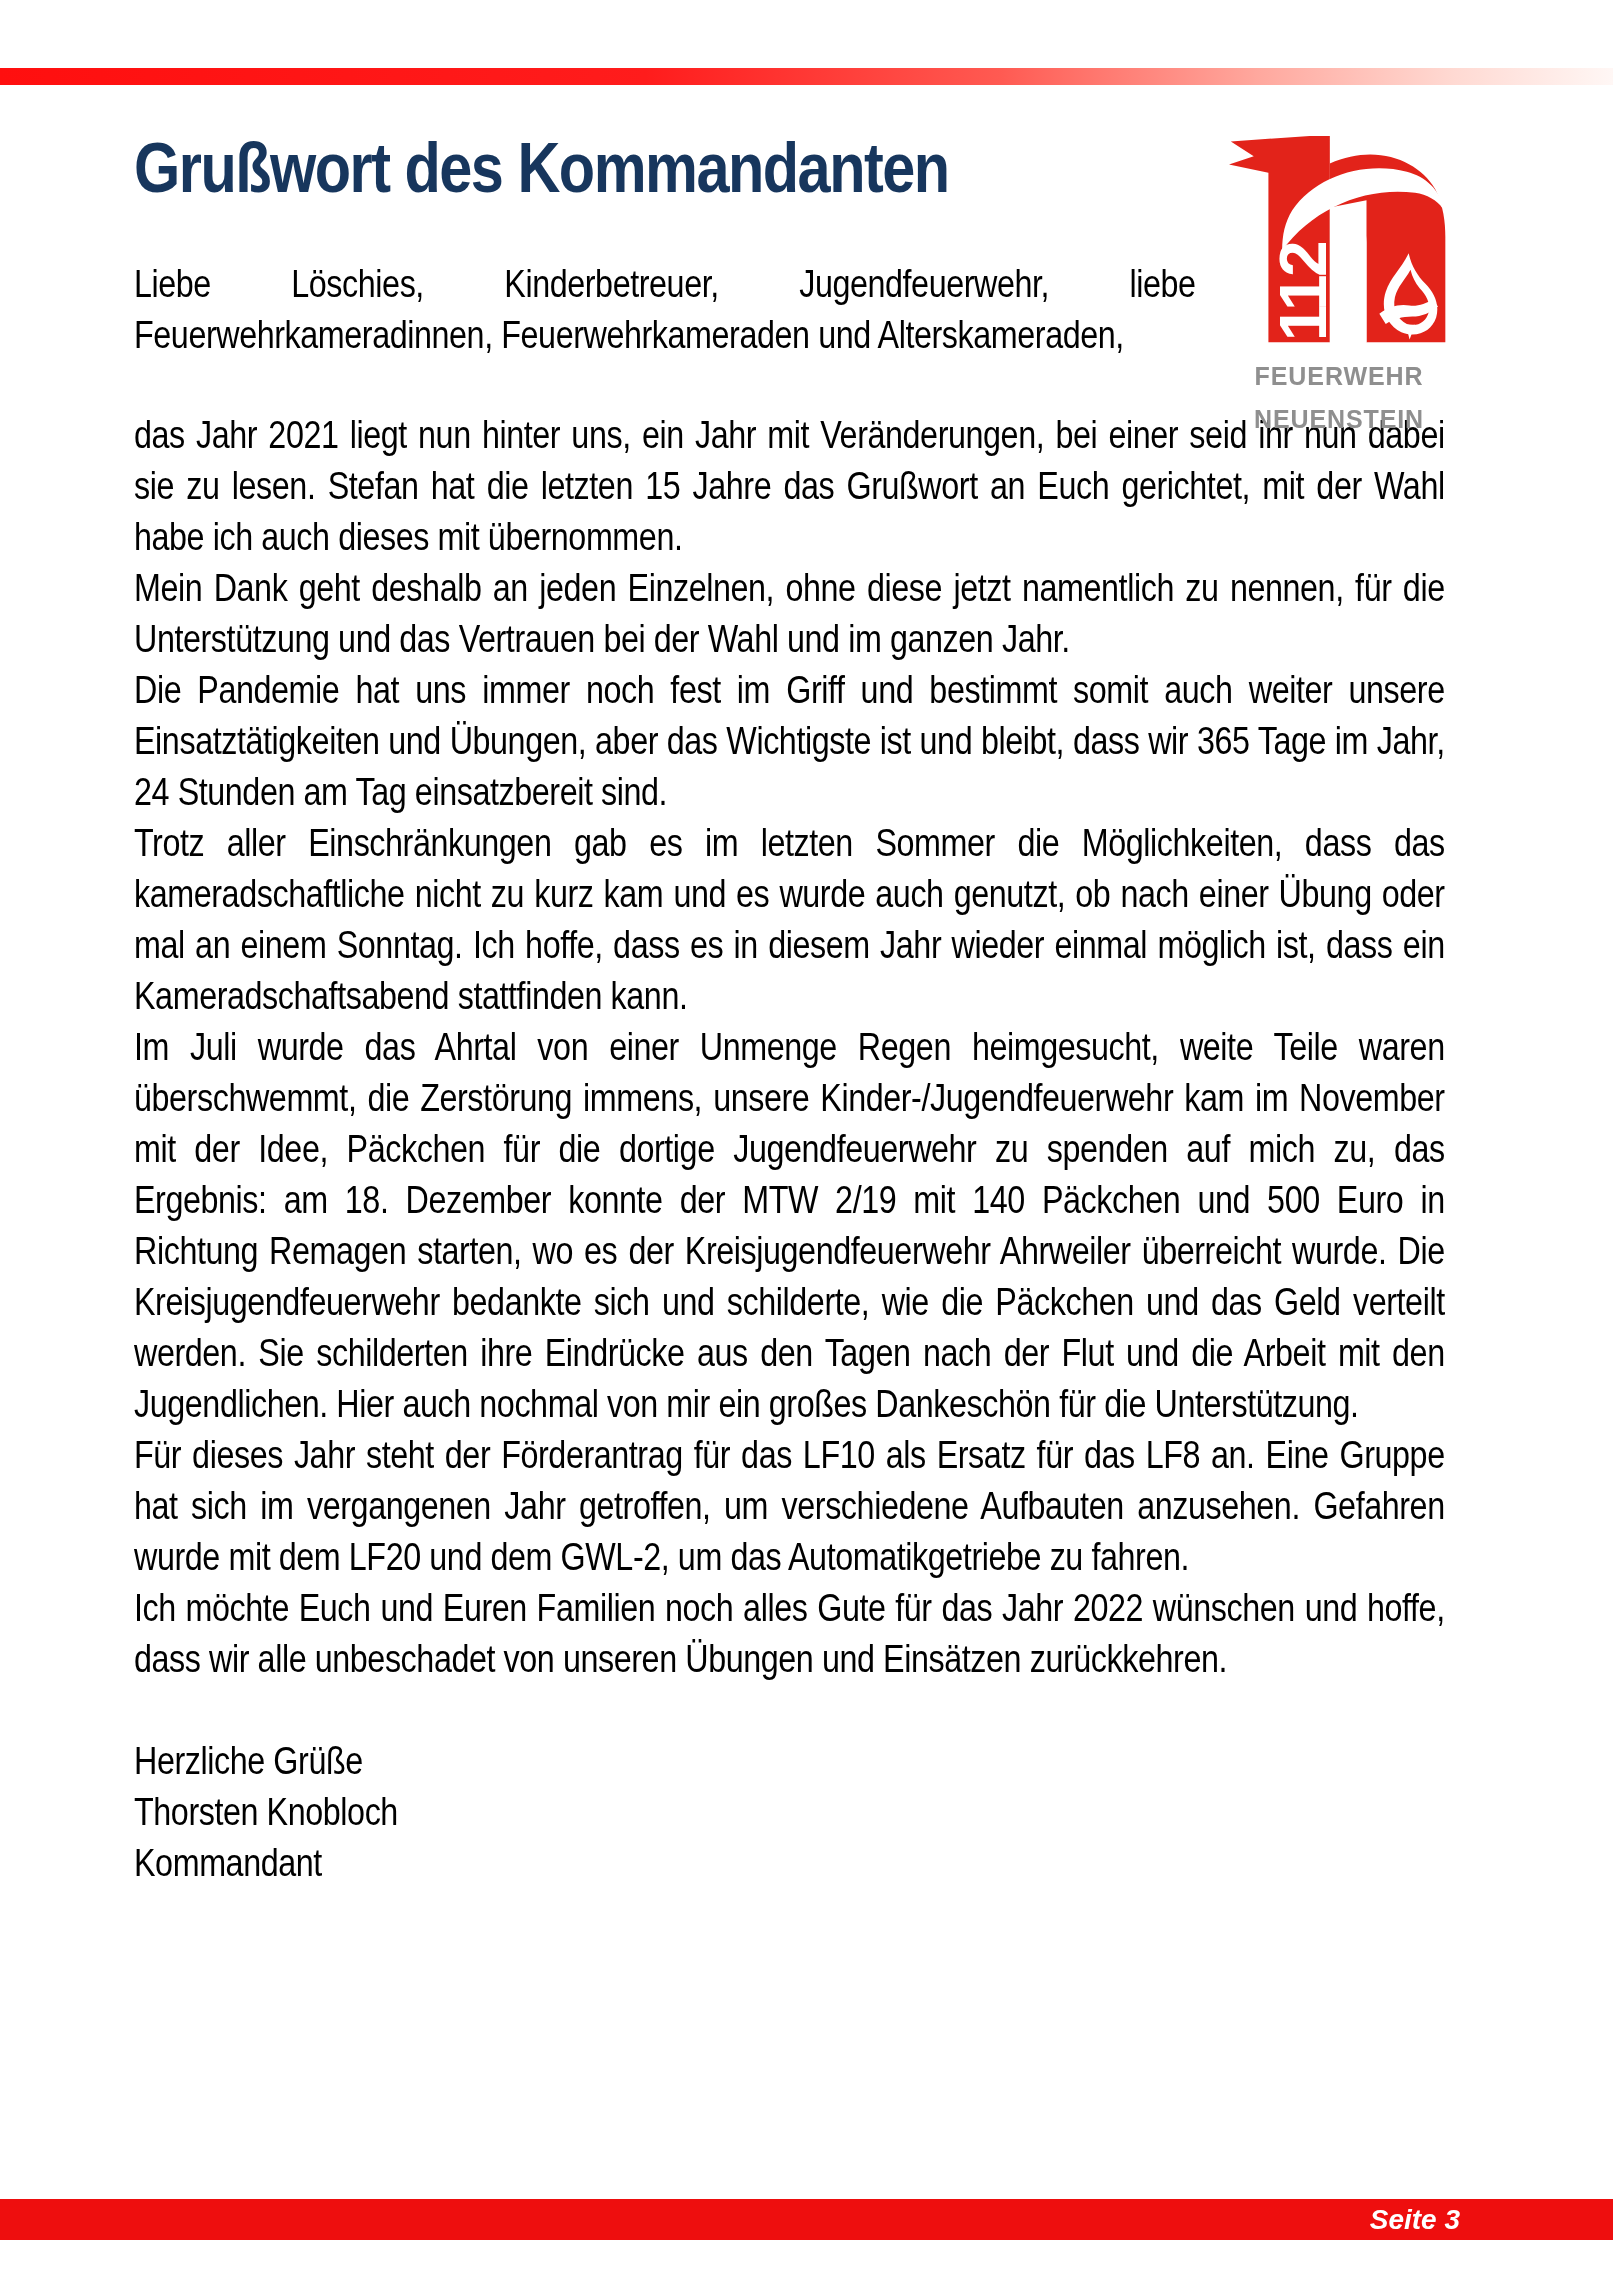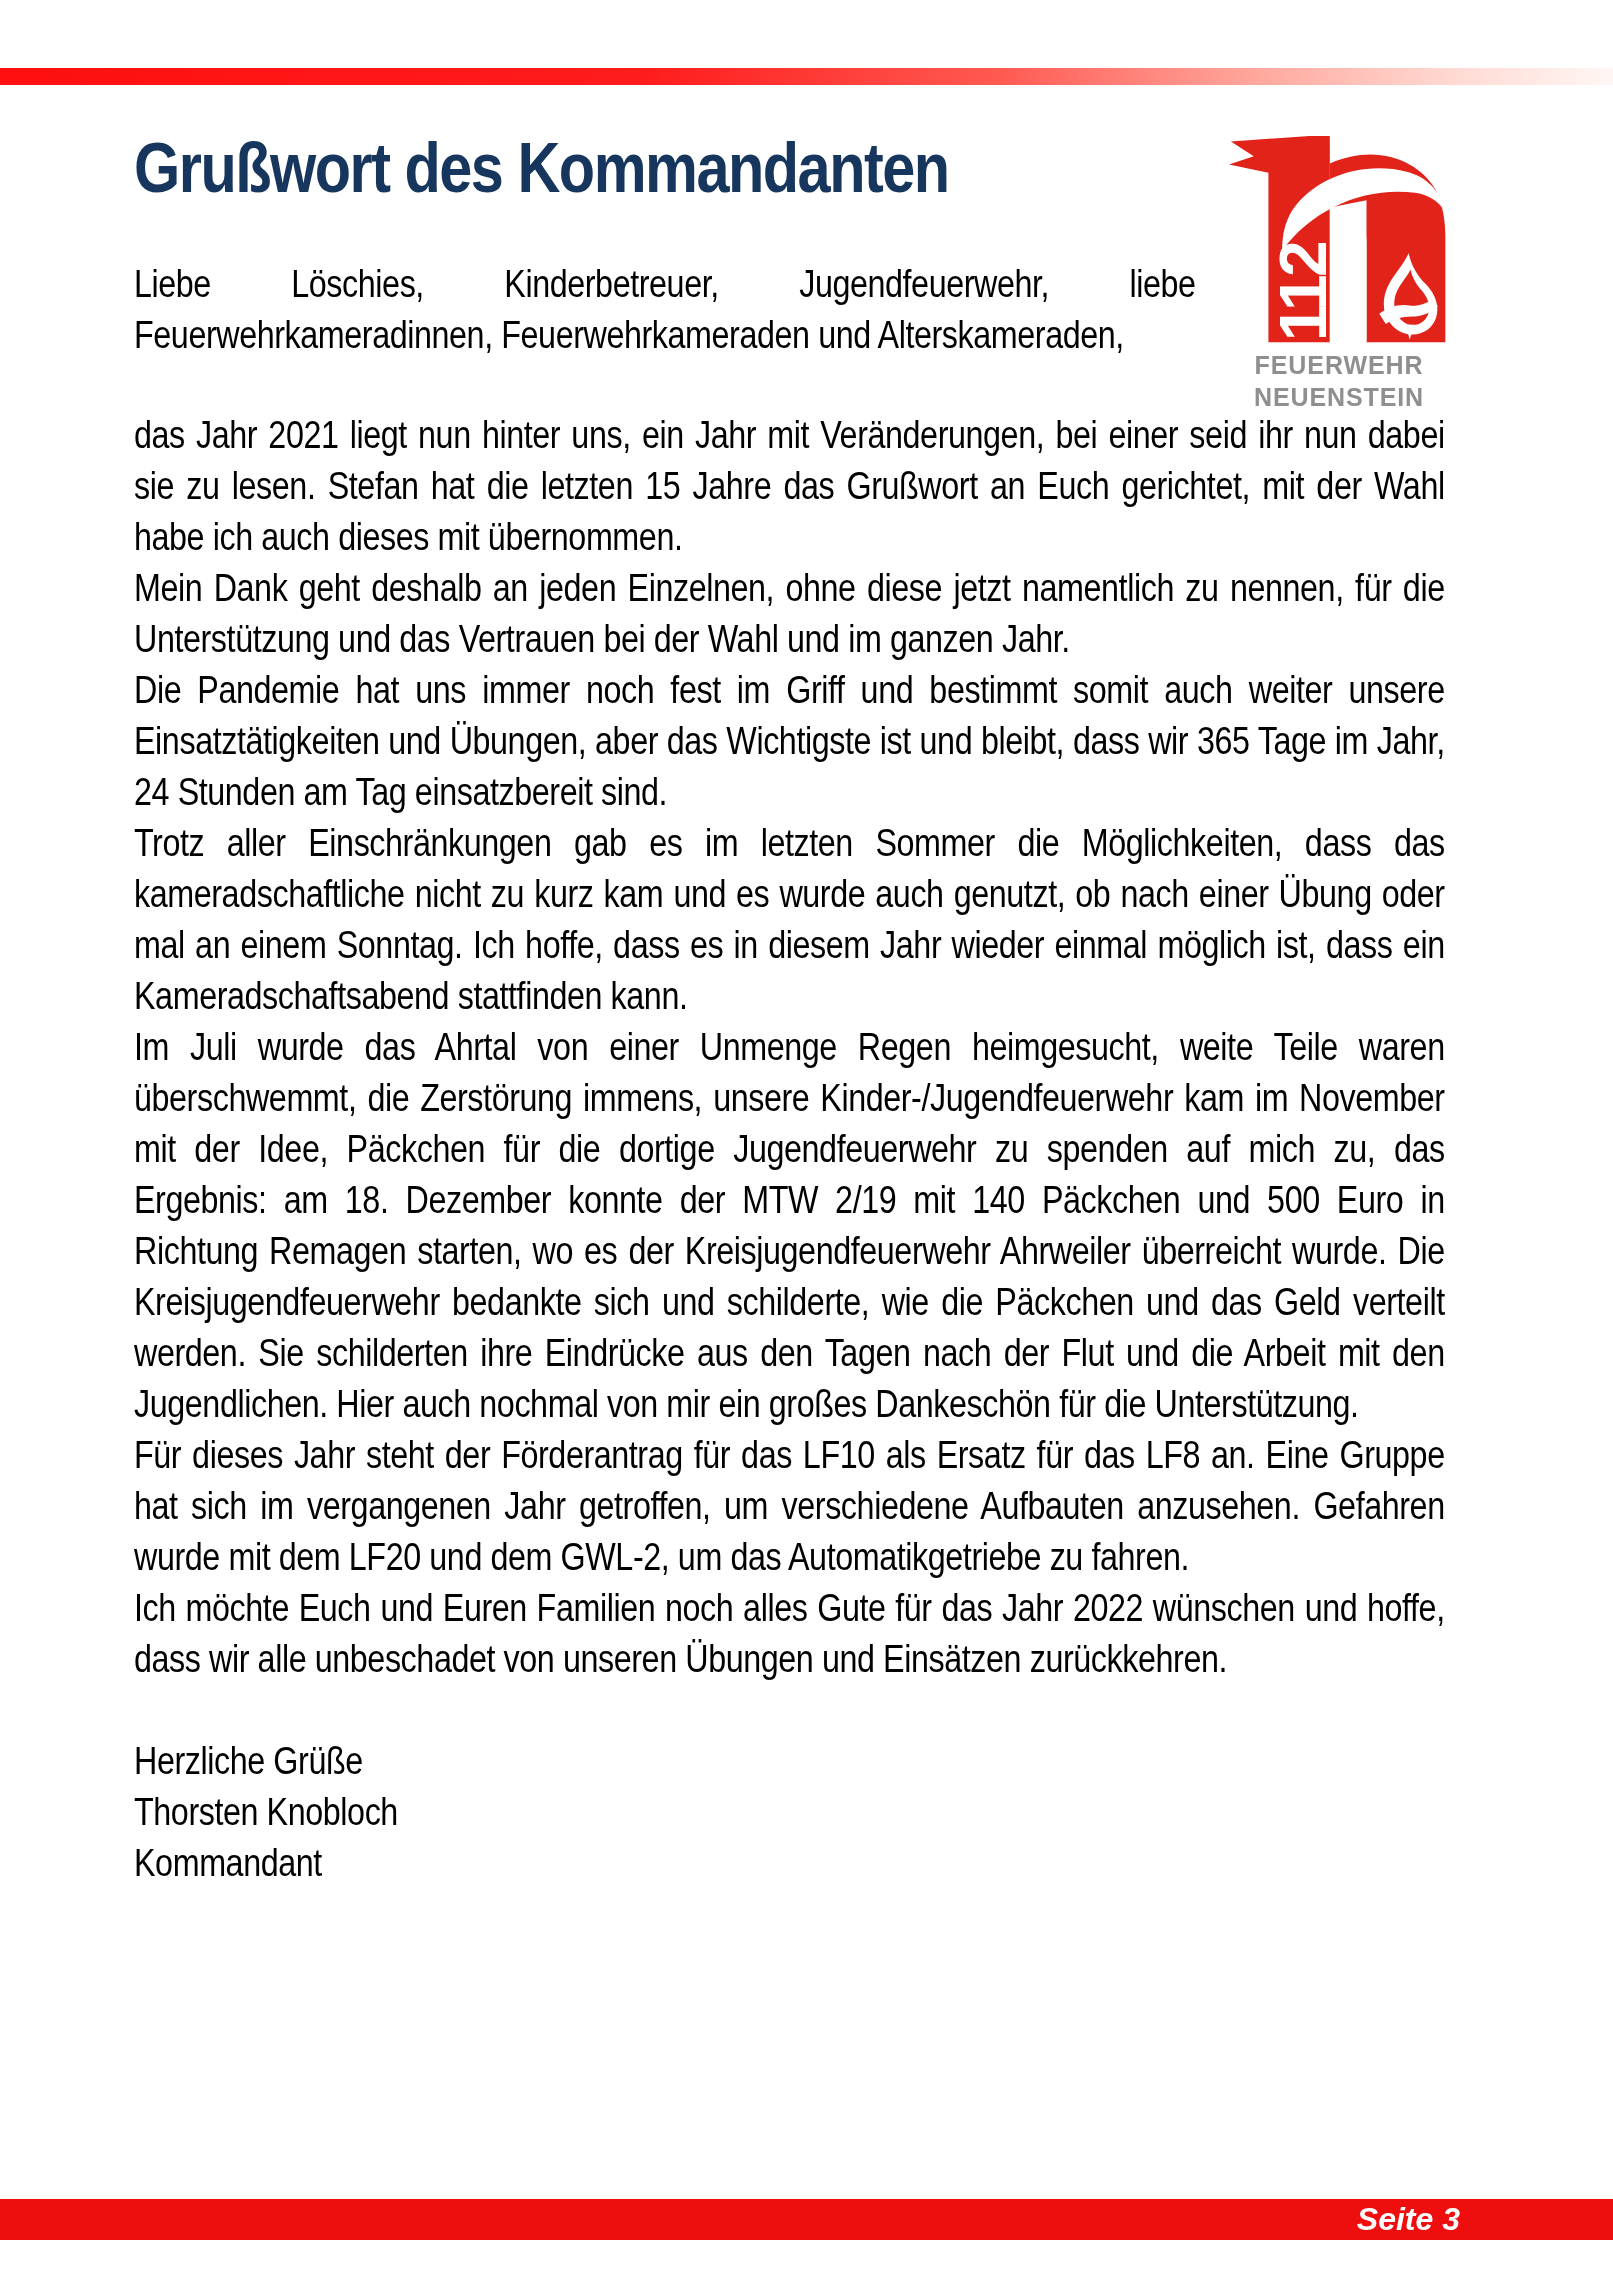--- a/index.html
+++ b/index.html
@@ -31,30 +31,30 @@
   .closing{margin-top:51px;}
   .closing p{margin:0;text-align:left;}
   
   .logo{
     position:absolute;left:1229px;top:135px;width:220px;
     text-align:center;line-height:1;
   }
   .logo svg{display:block;}
   .logo .org{
     color:#8f8f8f;font-weight:bold;font-size:25px;line-height:24px;
-    letter-spacing:0.9px;margin-top:8px;white-space:nowrap;
+    letter-spacing:0.9px;margin-top:19px;white-space:nowrap;
   }
   
   .footer-bar{
     position:absolute;left:0;top:2199px;width:1613px;height:41px;
     background:#ee0e0e;
   }
   .footer-bar .pagenum{
     position:absolute;right:153px;top:0;height:41px;line-height:41px;
-    color:#ffffff;font-weight:bold;font-style:italic;font-size:32px;
+    color:#ffffff;font-weight:bold;font-style:italic;font-size:28px;
     letter-spacing:0px;
   }
 </style>
 </head>
 <body>
 
 <div class="top-rule"></div>
 
 <div class="content">
   <h1 class="title">Grußwort des Kommandanten</h1>

